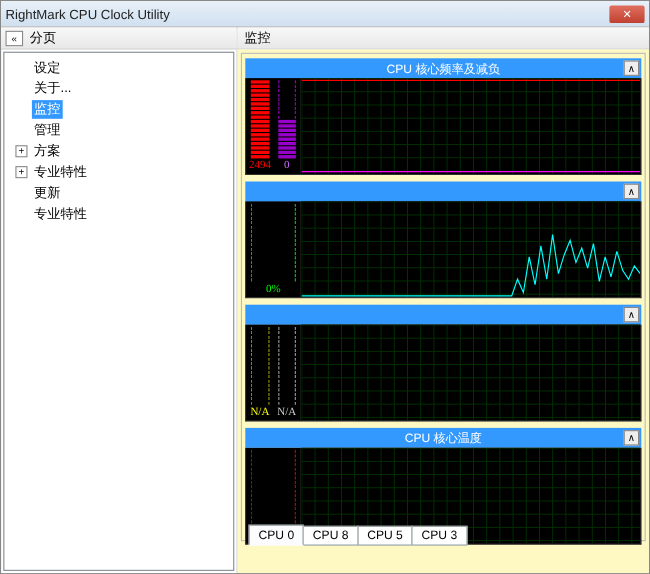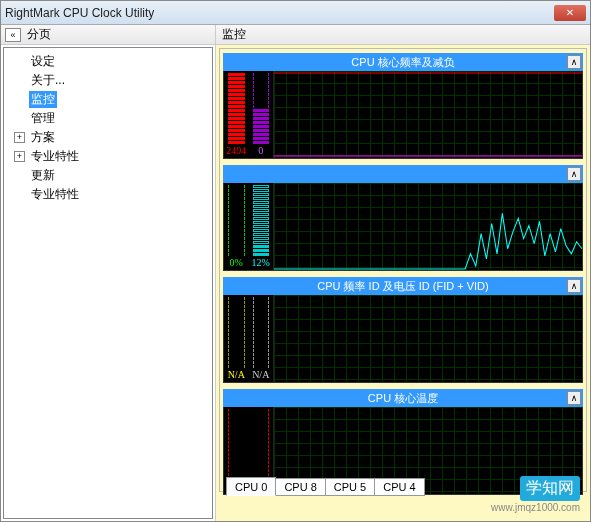--- a/index.html
+++ b/index.html
@@ -182,55 +182,31 @@
                     <div class="bar-seg" style="background: rgb(0, 0, 0); box-shadow: rgb(0, 204, 0) 1px 0px 0px inset, rgb(0, 204, 0) -1px 0px 0px inset;"></div>
                     <div class="bar-seg" style="background: rgb(0, 0, 0); box-shadow: rgb(0, 204, 0) 1px 0px 0px inset, rgb(0, 204, 0) -1px 0px 0px inset;"></div>
                     <div class="bar-seg" style="background: rgb(0, 0, 0); box-shadow: rgb(0, 204, 0) 1px 0px 0px inset, rgb(0, 204, 0) -1px 0px 0px inset;"></div>
                     <div class="bar-seg" style="background: rgb(0, 0, 0); box-shadow: rgb(0, 204, 0) 1px 0px 0px inset, rgb(0, 204, 0) -1px 0px 0px inset;"></div>
                     <div class="bar-seg" style="background: rgb(0, 0, 0); box-shadow: rgb(0, 204, 0) 1px 0px 0px inset, rgb(0, 204, 0) -1px 0px 0px inset;"></div>
                     <div class="bar-seg" style="background: rgb(0, 0, 0); box-shadow: rgb(0, 204, 0) 1px 0px 0px inset, rgb(0, 204, 0) -1px 0px 0px inset;"></div>
                     <div class="bar-seg" style="background: rgb(0, 0, 0); box-shadow: rgb(0, 204, 0) 1px 0px 0px inset, rgb(0, 204, 0) -1px 0px 0px inset;"></div>
                   </div>
                   <div class="bar-label" style="color: rgb(0, 255, 0);">0%</div>
                 </div>
-                <div class="bar-col">
-                  <div class="bar-meter">
-                    <div class="bar-seg" style="background: rgb(0, 204, 204);"></div>
-                    <div class="bar-seg" style="background: rgb(0, 204, 204);"></div>
-                    <div class="bar-seg" style="background: rgb(0, 204, 204);"></div>
-                    <div class="bar-seg" style="background: rgb(0, 0, 0); box-shadow: rgb(0, 204, 204) 0px 0px 0px 1px inset;"></div>
-                    <div class="bar-seg" style="background: rgb(0, 0, 0); box-shadow: rgb(0, 204, 204) 0px 0px 0px 1px inset;"></div>
-                    <div class="bar-seg" style="background: rgb(0, 0, 0); box-shadow: rgb(0, 204, 204) 0px 0px 0px 1px inset;"></div>
-                    <div class="bar-seg" style="background: rgb(0, 0, 0); box-shadow: rgb(0, 204, 204) 0px 0px 0px 1px inset;"></div>
-                    <div class="bar-seg" style="background: rgb(0, 0, 0); box-shadow: rgb(0, 204, 204) 0px 0px 0px 1px inset;"></div>
-                    <div class="bar-seg" style="background: rgb(0, 0, 0); box-shadow: rgb(0, 204, 204) 0px 0px 0px 1px inset;"></div>
-                    <div class="bar-seg" style="background: rgb(0, 0, 0); box-shadow: rgb(0, 204, 204) 0px 0px 0px 1px inset;"></div>
-                    <div class="bar-seg" style="background: rgb(0, 0, 0); box-shadow: rgb(0, 204, 204) 0px 0px 0px 1px inset;"></div>
-                    <div class="bar-seg" style="background: rgb(0, 0, 0); box-shadow: rgb(0, 204, 204) 0px 0px 0px 1px inset;"></div>
-                    <div class="bar-seg" style="background: rgb(0, 0, 0); box-shadow: rgb(0, 204, 204) 0px 0px 0px 1px inset;"></div>
-                    <div class="bar-seg" style="background: rgb(0, 0, 0); box-shadow: rgb(0, 204, 204) 0px 0px 0px 1px inset;"></div>
-                    <div class="bar-seg" style="background: rgb(0, 0, 0); box-shadow: rgb(0, 204, 204) 0px 0px 0px 1px inset;"></div>
-                    <div class="bar-seg" style="background: rgb(0, 0, 0); box-shadow: rgb(0, 204, 204) 0px 0px 0px 1px inset;"></div>
-                    <div class="bar-seg" style="background: rgb(0, 0, 0); box-shadow: rgb(0, 204, 204) 0px 0px 0px 1px inset;"></div>
-                    <div class="bar-seg" style="background: rgb(0, 0, 0); box-shadow: rgb(0, 204, 204) 0px 0px 0px 1px inset;"></div>
-                  </div>
-                  <div class="bar-label" style="color: rgb(0, 255, 255);">12%</div>
-                </div>
               </div>
               <div class="chart-graph">
                 <div class="grid-bg"></div>
                 <svg class="wave" viewBox="0 0 290 86" preserveAspectRatio="none">
                   <path d="M0 85 L180 85 L185 70 L190 82 L195 50 L200 75 L205 40 L210 70 L215 30 L220 65 L225 48 L230 35 L235 55 L240 42 L245 60 L250 38 L255 72 L260 50 L265 68 L270 45 L275 62 L280 70 L285 58 L290 65" stroke="#00ffff" fill="none" stroke-width="1"></path>
                 </svg>
               </div>
             </div>
           </div>
           <div class="chart-panel">
             <div class="chart-title">
-              <span>CPU 频率 ID 及电压 ID (FID + VID)</span>
               <div class="expand-icon">∧</div>
             </div>
             <div class="chart-body">
               <div class="chart-bars">
                 <div class="bar-col">
                   <div class="bar-meter">
                     <div class="bar-seg" style="background: rgb(0, 0, 0); box-shadow: rgb(153, 153, 0) 1px 0px 0px inset, rgb(153, 153, 0) -1px 0px 0px inset;"></div>
                     <div class="bar-seg" style="background: rgb(0, 0, 0); box-shadow: rgb(153, 153, 0) 1px 0px 0px inset, rgb(153, 153, 0) -1px 0px 0px inset;"></div>
                     <div class="bar-seg" style="background: rgb(0, 0, 0); box-shadow: rgb(153, 153, 0) 1px 0px 0px inset, rgb(153, 153, 0) -1px 0px 0px inset;"></div>
                     <div class="bar-seg" style="background: rgb(0, 0, 0); box-shadow: rgb(153, 153, 0) 1px 0px 0px inset, rgb(153, 153, 0) -1px 0px 0px inset;"></div>
@@ -316,21 +292,17 @@
                 <div class="grid-bg"></div>
                 <svg class="wave" viewBox="0 0 290 86" preserveAspectRatio="none"></svg>
               </div>
             </div>
           </div>
         </div>
       <div class="tabs" id="tabs">
           <div class="tab active">CPU 0</div>
           <div class="tab">CPU 8</div>
           <div class="tab">CPU 5</div>
-          <div class="tab">CPU 4</div>
-        </div>
-      <div class="watermark">
-        <span class="cn">学知网</span><br>
-        <span class="url">www.jmqz1000.com</span>
-      </div>
+          <div class="tab">CPU 3</div>
+        </div>
     </div>
   </div>
 </div>
 
 </body></html>

